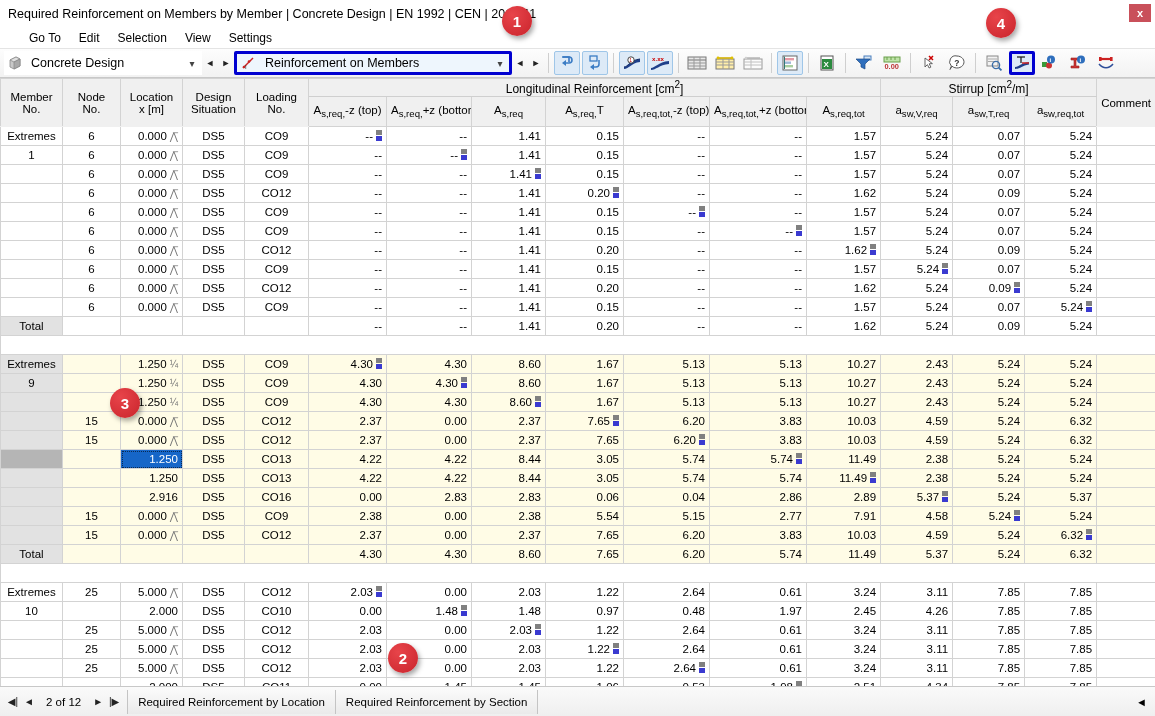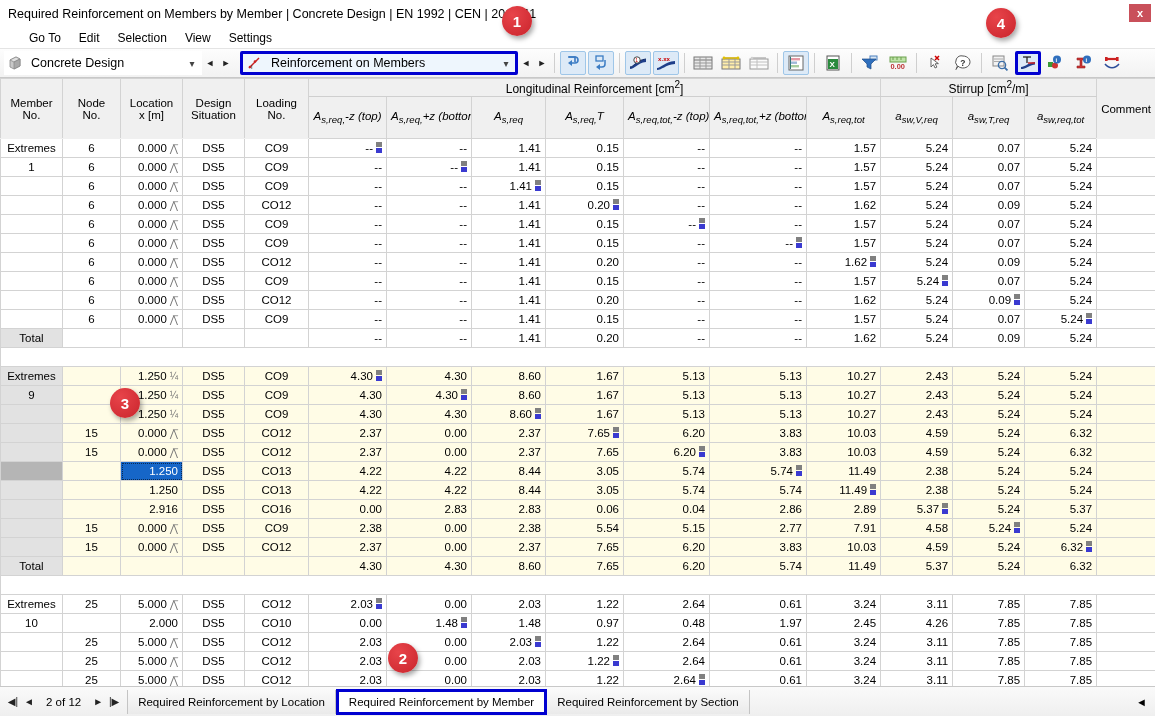--- a/index.html
+++ b/index.html
@@ -56,21 +56,21 @@
   .combo.c1 { width: 198px; margin-left: 4px; }
   .combo .ctext { flex:1; font-size:12.5px; padding-left:6px; white-space:nowrap; overflow:hidden;}
   .chev {
     width: 18px; text-align:center; color:#444; font-size:10px;
   }
   .navbtn {
     width: 16px; height:24px; display:flex; align-items:center; justify-content:center;
     font-size: 9px; color:#222; cursor:pointer;
   }
   .combo2wrap {
-    position: relative; margin-left: 6px;
+    position: relative; 
   }
   .combo.c2 {
     width: 278px; height: 24px;
     background: #eef6fd;
     border: 3px solid #0000d0;
     border-radius: 2px;
   }
   .sep { width:1px; height:20px; background:#cfcfcf; margin:0 4px; }
 
   .tbtn {
@@ -97,21 +97,21 @@
   }
   thead th {
     background: #f0f0f0;
     font-weight: normal;
     text-align: center;
     vertical-align: middle;
     font-size: 11.5px;
     border: 1px solid #cfcfcf;
   }
   thead th.grp { height: 16px; font-size: 12px; border-bottom: 1px solid #cfcfcf;}
-  thead th.sub { height: 42px; font-style: italic; }
+  thead th.sub { height: 30px; }
   thead th.blankgrp { background:#f0f0f0; border-bottom: 1px solid #f0f0f0;}
 
   td.num { text-align: right; padding-right: 6px; }
   td.ctr { text-align: center; }
   td.memb { text-align:center; background:#e2e2e2; color:#000; }
   tr.yl td { background:#fffce6; }
   tr.yl td.memb { background:#e2e2e2; }
   tr.wh td { background:#ffffff; }
   tr.total td { background:#ffffff; }
   tr.yl.total td { background:#fffce6; }
@@ -1002,21 +1002,20 @@
   <div class="tabbar">
     <div class="pager">
       <span class="pbtn">◀|</span>
       <span class="pbtn">◄</span>
       <span class="pnum">2 of 12</span>
       <span class="pbtn">►</span>
       <span class="pbtn">|▶</span>
     </div>
     <div id="tabs" style="display:flex;align-items:center;">
         <div class="tab first">Required Reinforcement by Location</div>
-        <div class="tab sel">Required Reinforcement by Member</div>
         <div class="tab">Required Reinforcement by Section</div>
       </div>
     <div class="tabscroll">
       <span>◄</span>
 
     </div>
   </div>
 
   <div id="callouts">
       <div class="callout" style="left: 502px; top: 6px;">1</div>

